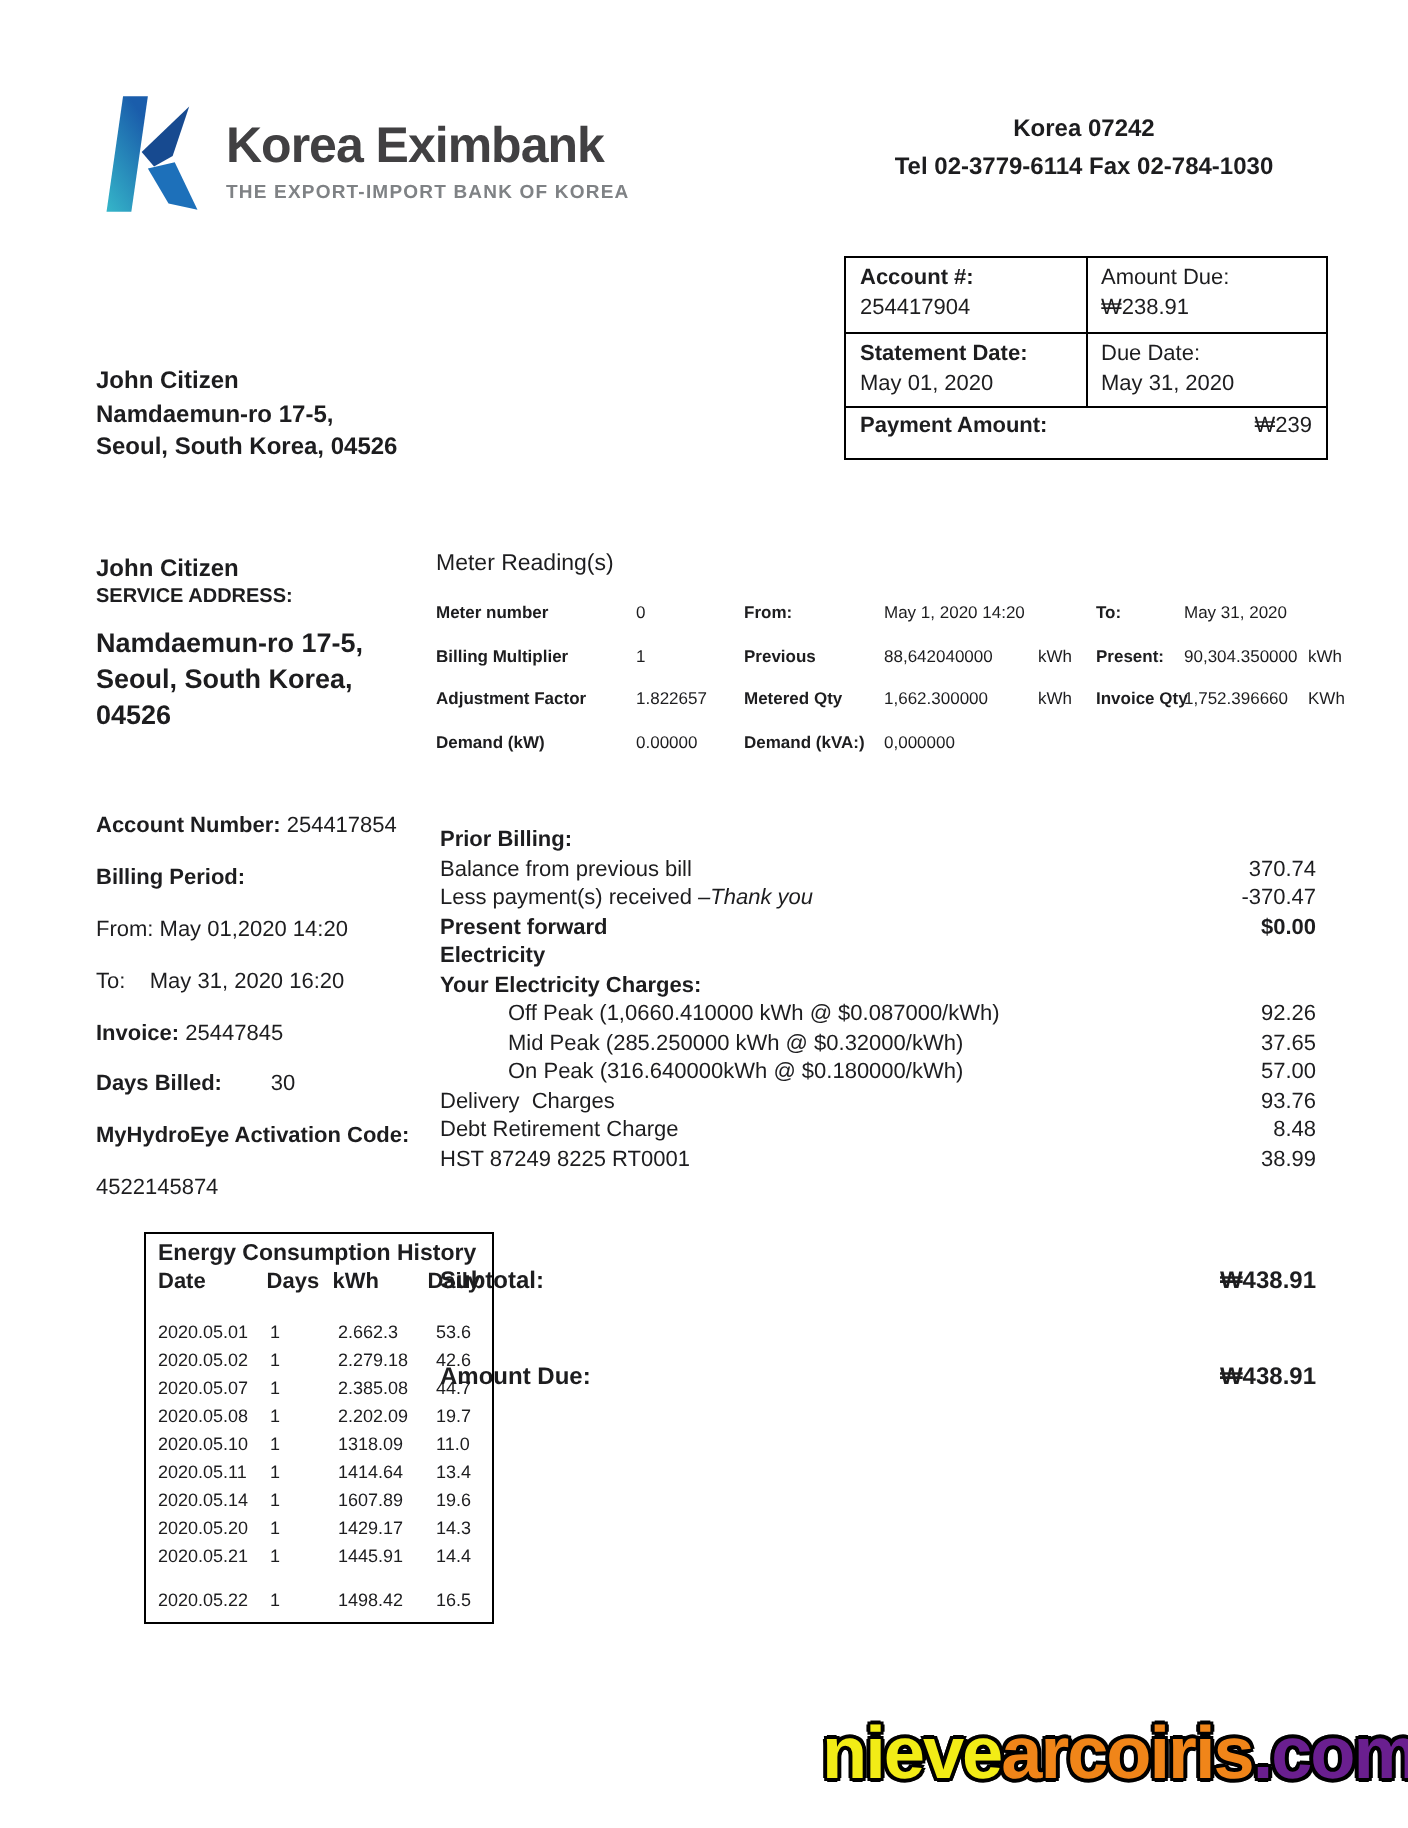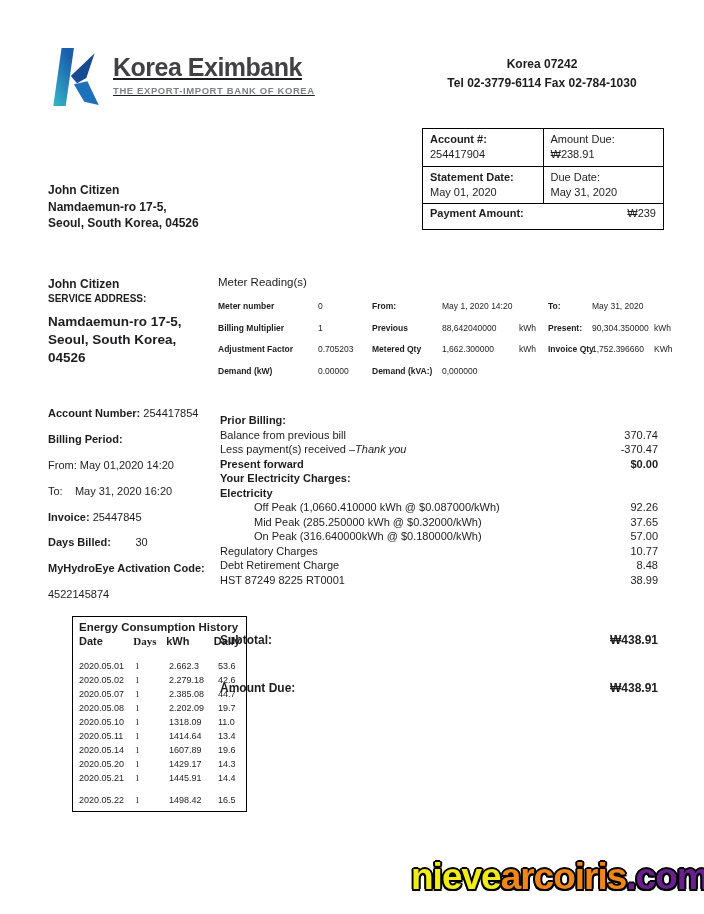--- a/index.html
+++ b/index.html
@@ -2,21 +2,21 @@
 <html><head>
 <meta charset="utf-8">
 <style>
   html,body{margin:0;padding:0;background:#e8e8e8;}
   .page{
     position:relative;width:704px;height:914px;margin:0 auto;background:#ffffff;
     font-family:"Liberation Sans",sans-serif;color:#1d1d1f;overflow:hidden;
   }
   .bold{font-weight:bold;}
   
-  .logo{position:absolute;left:45px;top:46px;display:flex;align-items:flex-start;text-decoration:underline;}
+  .logo{position:absolute;left:45px;top:46px;display:flex;align-items:center;}
   .logo-mark{width:62px;height:62px;}
   .logo-text{margin-left:6px;padding-top:8px;}
   .logo-name{font-size:25px;font-weight:600;color:#414042;letter-spacing:-0.5px;line-height:1.1;}
   .logo-tag{font-size:9.5px;font-weight:600;color:#7f8285;letter-spacing:0.6px;margin-top:3px;}
   
   .bank-address{position:absolute;left:392px;top:55px;width:300px;text-align:center;
     font-size:12px;font-weight:bold;line-height:1.55;}
   
   .acct-table{position:absolute;left:422px;top:128px;width:240px;border:1.5px solid #000;font-size:11px;}
   .acct-r{display:flex;border-bottom:1.5px solid #000;}
@@ -58,21 +58,21 @@
   .amountdue-row{top:681px;}
   
   .energy{position:absolute;left:35px;top:616px;width:175px;height:196px;border:1.5px solid #000;
     box-sizing:border-box;padding:4px 6px;margin-left:37px;}
   .e-title{font-size:11.5px;font-weight:bold;}
   .e-head{display:flex;font-size:11px;font-weight:bold;margin-top:2px;}
   .e-row{display:flex;font-size:9px;height:14px;align-items:center;}
   .e-row.first{margin-top:12px;}
   .e-row.lastgap{margin-top:8px;}
   .ec1{width:56px;}
-  .ec2{width:34px;font-family:Liberation Serif, serif;}
+  .ec2{width:34px;}
   .ec3{width:49px;}
   .ec4{flex:1;}
   
   .watermark{position:absolute;left:391px;top:856px;font-size:37px;font-weight:800;letter-spacing:-1px;
     white-space:nowrap;
     text-shadow:2px 0 0 #000,-2px 0 0 #000,0 2px 0 #000,0 -2px 0 #000,
       1.5px 1.5px 0 #000,-1.5px -1.5px 0 #000,1.5px -1.5px 0 #000,-1.5px 1.5px 0 #000;}
   .wm-1{color:#f2ec16;margin-left:20px;}
   .wm-2{color:#f08519;}
   .wm-3{color:#6a1f8f;}
@@ -166,21 +166,21 @@
           <span class="mc c2">1</span>
           <span class="mc c3">Previous</span>
           <span class="mc c4">88,642040000</span>
           <span class="mc c5">kWh</span>
           <span class="mc c6">Present:</span>
           <span class="mc c7">90,304.350000</span>
           <span class="mc c8">kWh</span>
         </div>
         <div class="m-row">
           <span class="mc c1">Adjustment Factor</span>
-          <span class="mc c2">0.705203</span>
+          <span class="mc c2">1.822657</span>
           <span class="mc c3">Metered Qty</span>
           <span class="mc c4">1,662.300000</span>
           <span class="mc c5">kWh</span>
           <span class="mc c6">Invoice Qty</span>
           <span class="mc c7">1,752.396660</span>
           <span class="mc c8">KWh</span>
         </div>
         <div class="m-row">
           <span class="mc c1">Demand (kW)</span>
           <span class="mc c2">0.00000</span>
@@ -216,42 +216,42 @@
       </div>
       <div class="bill-row">
         <span class="bl">Less payment(s) received <em>–Thank you</em></span>
         <span class="bv">-370.47</span>
       </div>
       <div class="bill-row">
         <span class="bl bold">Present forward</span>
         <span class="bv bold">$0.00</span>
       </div>
       <div class="bill-row">
+        <span class="bl bold">Electricity</span>
+        <span class="bv"></span>
+      </div>
+      <div class="bill-row">
         <span class="bl bold">Your Electricity Charges:</span>
         <span class="bv"></span>
       </div>
       <div class="bill-row">
-        <span class="bl bold">Electricity</span>
-        <span class="bv"></span>
-      </div>
-      <div class="bill-row">
         <span class="bl indent">Off Peak (1,0660.410000 kWh @ $0.087000/kWh)</span>
         <span class="bv">92.26</span>
       </div>
       <div class="bill-row">
         <span class="bl indent">Mid Peak (285.250000 kWh @ $0.32000/kWh)</span>
         <span class="bv">37.65</span>
       </div>
       <div class="bill-row">
         <span class="bl indent">On Peak (316.640000kWh @ $0.180000/kWh)</span>
         <span class="bv">57.00</span>
       </div>
       <div class="bill-row">
-        <span class="bl">Regulatory Charges</span>
-        <span class="bv">10.77</span>
+        <span class="bl">Delivery  Charges</span>
+        <span class="bv">93.76</span>
       </div>
       <div class="bill-row">
         <span class="bl">Debt Retirement Charge</span>
         <span class="bv">8.48</span>
       </div>
       <div class="bill-row">
         <span class="bl">HST 87249 8225 RT0001</span>
         <span class="bv">38.99</span>
       </div>
     </div>

